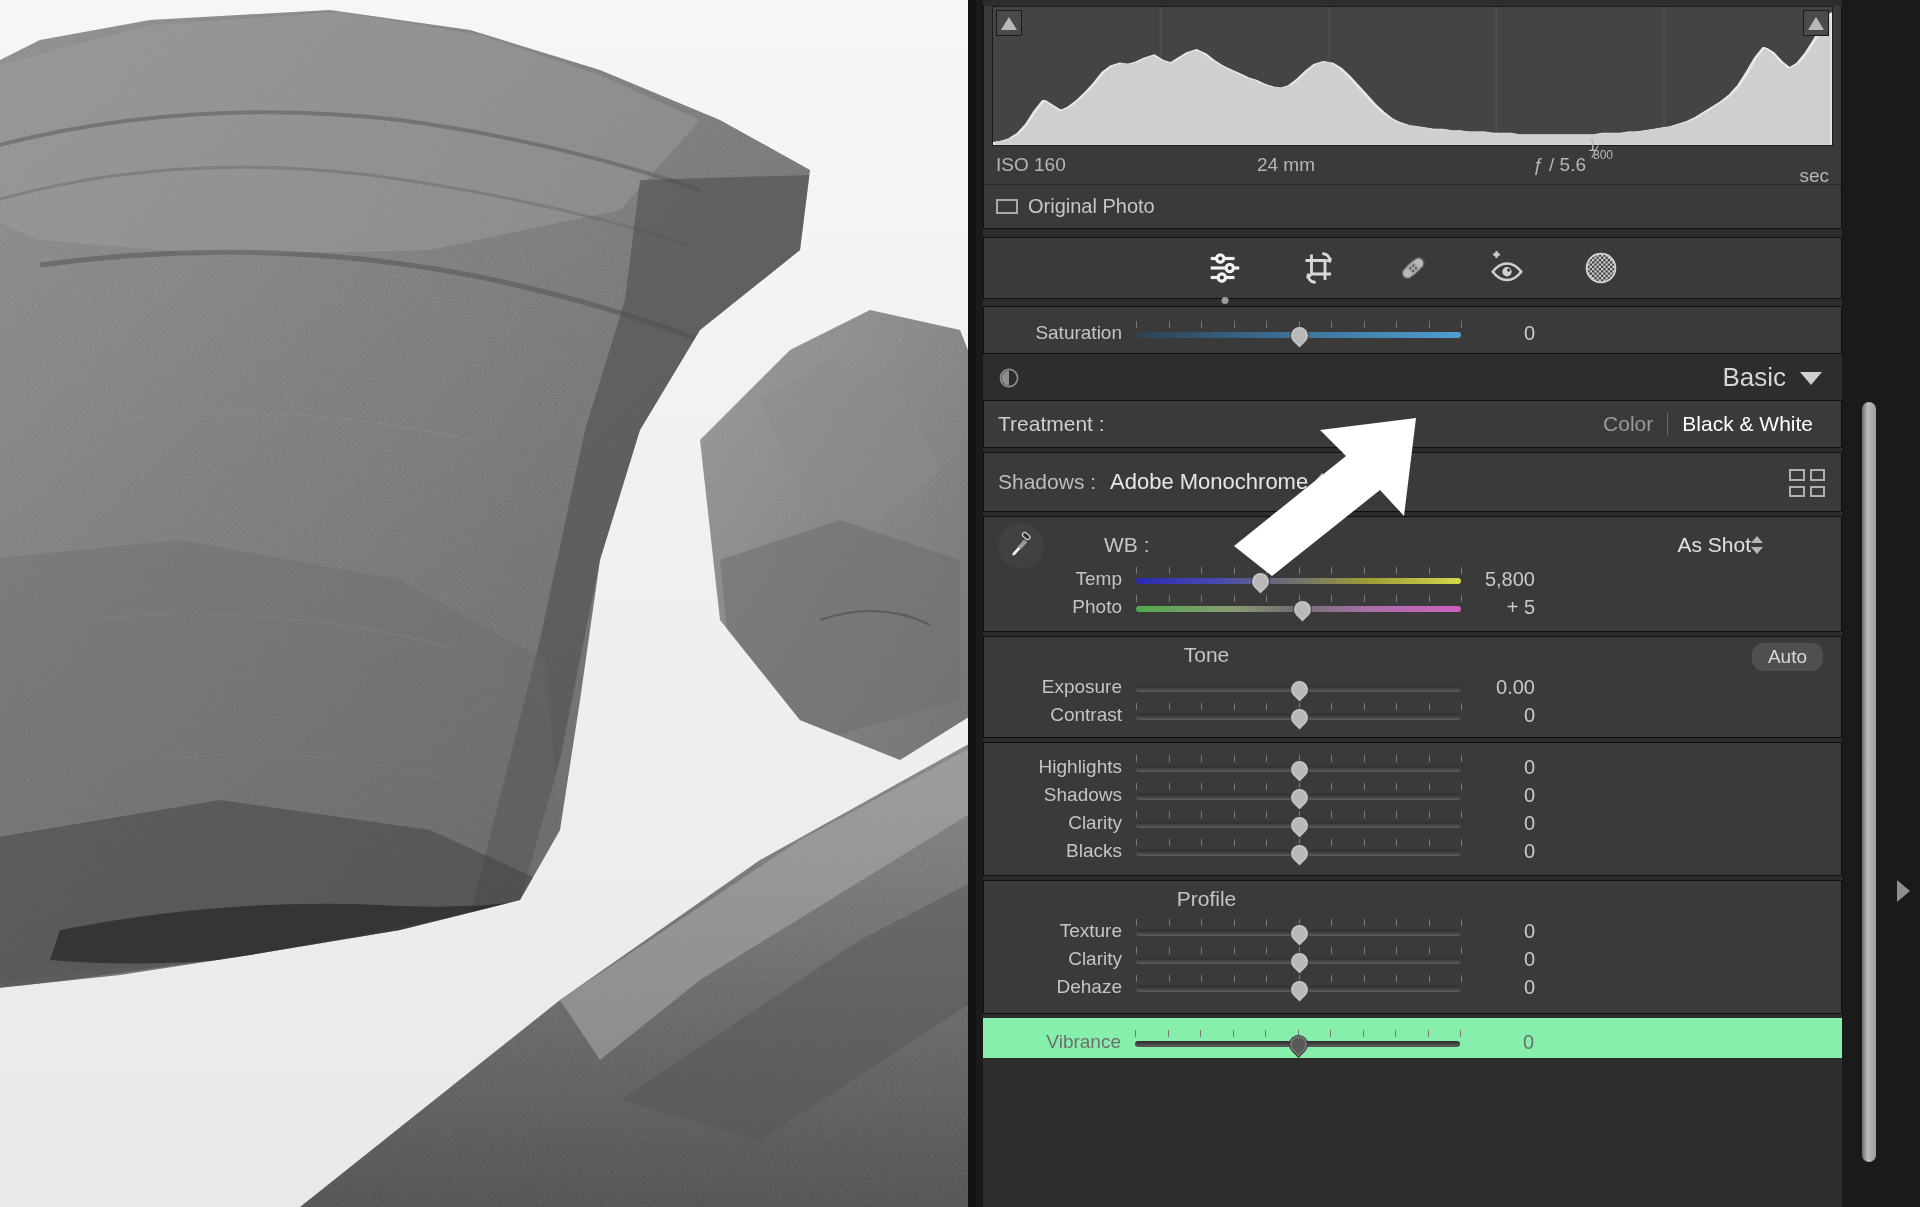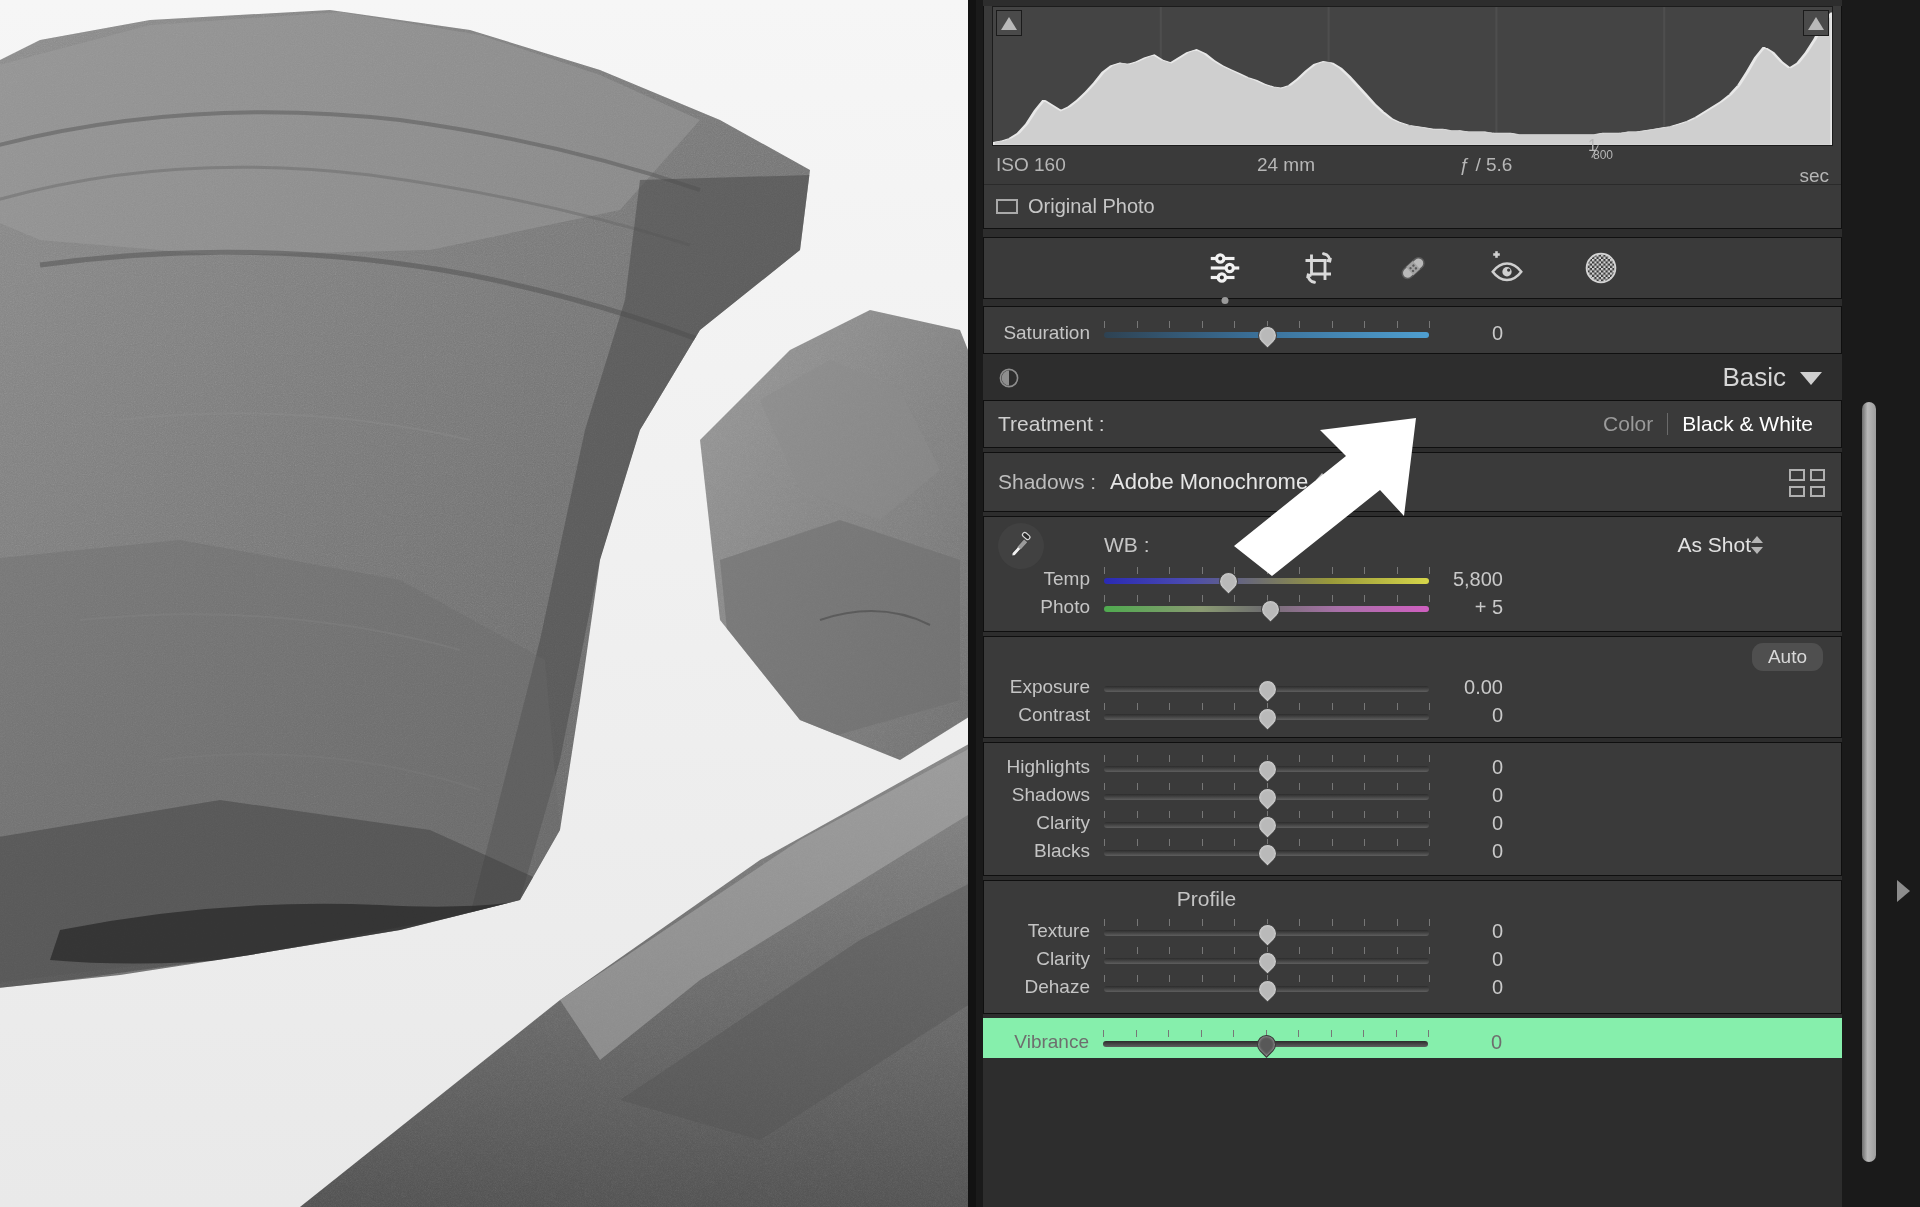--- a/index.html
+++ b/index.html
@@ -34,21 +34,21 @@
   .clip-btn { position:absolute; top:3px; width:26px; height:26px;
      border:1px solid #1b1b1b; background:#4a4a4a; }
   .clip-btn.left { left:3px; } .clip-btn.right { right:3px; }
   .clip-btn i { position:absolute; left:4px; top:6px; width:0; height:0;
      border-left:8px solid transparent; border-right:8px solid transparent;
      border-bottom:13px solid #b9b9b9; }
   .exif-row { display:flex; align-items:center; height:38px;
      padding:0 12px; color:#b6b6b6; font-size:19px; }
   .exif-row span { display:block; }
   .exif-iso{width:190px;} .exif-fl{width:200px;text-align:center;}
-  .exif-ap{width:200px;text-align:center;} .exif-ss{flex:1;text-align:right;}
+  .exif-ap{width:200px;text-align:right;} .exif-ss{flex:1;text-align:right;}
   .frac{display:inline-block;position:relative;width:22px;height:22px;vertical-align:-2px;}
   .frac .n{position:absolute;left:2px;top:-6px;font-size:16px;}
   .frac .s{position:absolute;left:7px;top:5px;font-size:12px;}
   .frac .bar{position:absolute;left:2px;top:8px;width:14px;height:1px;background:#b6b6b6;
      transform:rotate(-62deg);}
   .orig-row { display:flex; align-items:center; gap:10px; height:44px;
      padding:0 12px; color:#c6c6c6; font-size:20px;
      border-top:1px solid #2a2a2a; }
   .rect-icon { width:22px; height:15px; border:2px solid #a9a9a9; }
 
@@ -62,21 +62,21 @@
   .tool-dot { position:absolute; left:50%; transform:translateX(-50%);
      bottom:-15px; width:7px; height:7px; border-radius:50%; background:#9a9a9a; }
 
   
   .dev-scroll { position:relative; margin-top:7px; width:859px; }
 
   .grp { background:#3a3a3a; border:1px solid #0f0f0f; margin-bottom:4px; }
   .grp.noborder { border:none; }
 
   
-  .srow { position:relative; display:flex; align-items:center; height:28px; }
+  .srow { position:relative; display:flex; align-items:center; height:28px;margin-left:32px; }
   .srow .lbl { width:120px; text-align:right; padding-right:14px;
      color:#c4c4c4; font-size:19px; }
   .srow .track-wrap { position:relative; width:325px; height:24px; }
   .srow .ticks { position:absolute; left:0; top:0; width:100%; height:8px; }
   .srow .ticks i { position:absolute; top:0; width:1px; height:7px; background:#777; }
   .srow .track { position:absolute; left:0; top:11px; width:100%; height:6px;
      border-radius:3px;
      background:linear-gradient(to bottom,#2c2c2c,#5e5e5e); }
   .srow .thumb { position:absolute; top:5px; width:19px; height:19px;
      margin-left:-9px;
@@ -488,20 +488,21 @@
                   <span class="thumb" style="left:51%"></span>
                 </span>
                 <span class="val">+ 5</span>
               </div>
             </div>
           </div>
         </div>
 
         <div class="grp">
           <div class="sec-head">
+            <span class="title">Tone</span>
             <span class="auto-btn">Auto</span>
           </div>
           <div style="padding-bottom:8px;">
             <div class="srow">
               <span class="lbl">Exposure</span>
               <span class="track-wrap">
                 <span class="track"></span>
                 <span class="thumb" style="left:50%"></span>
               </span>
               <span class="val">0.00</span>

